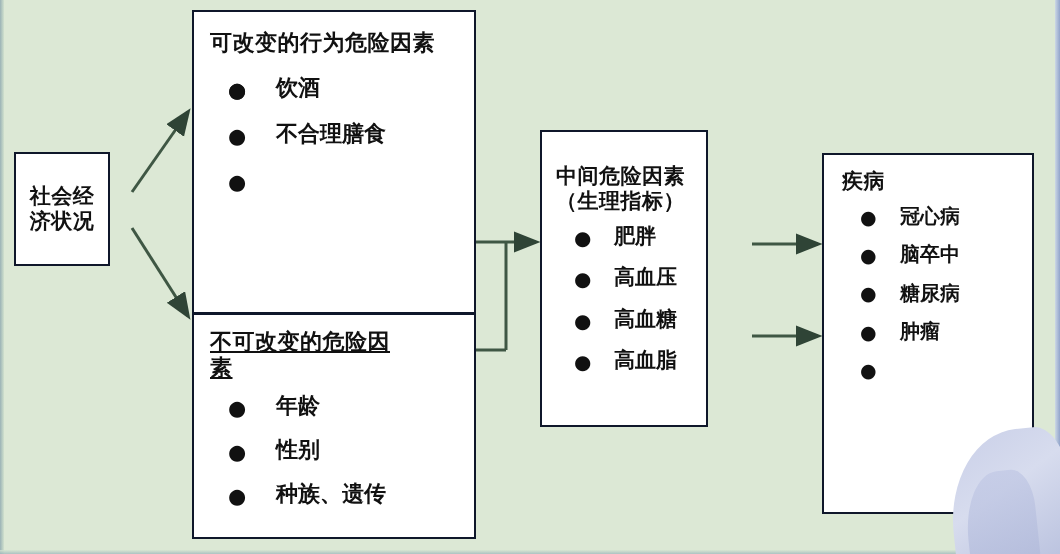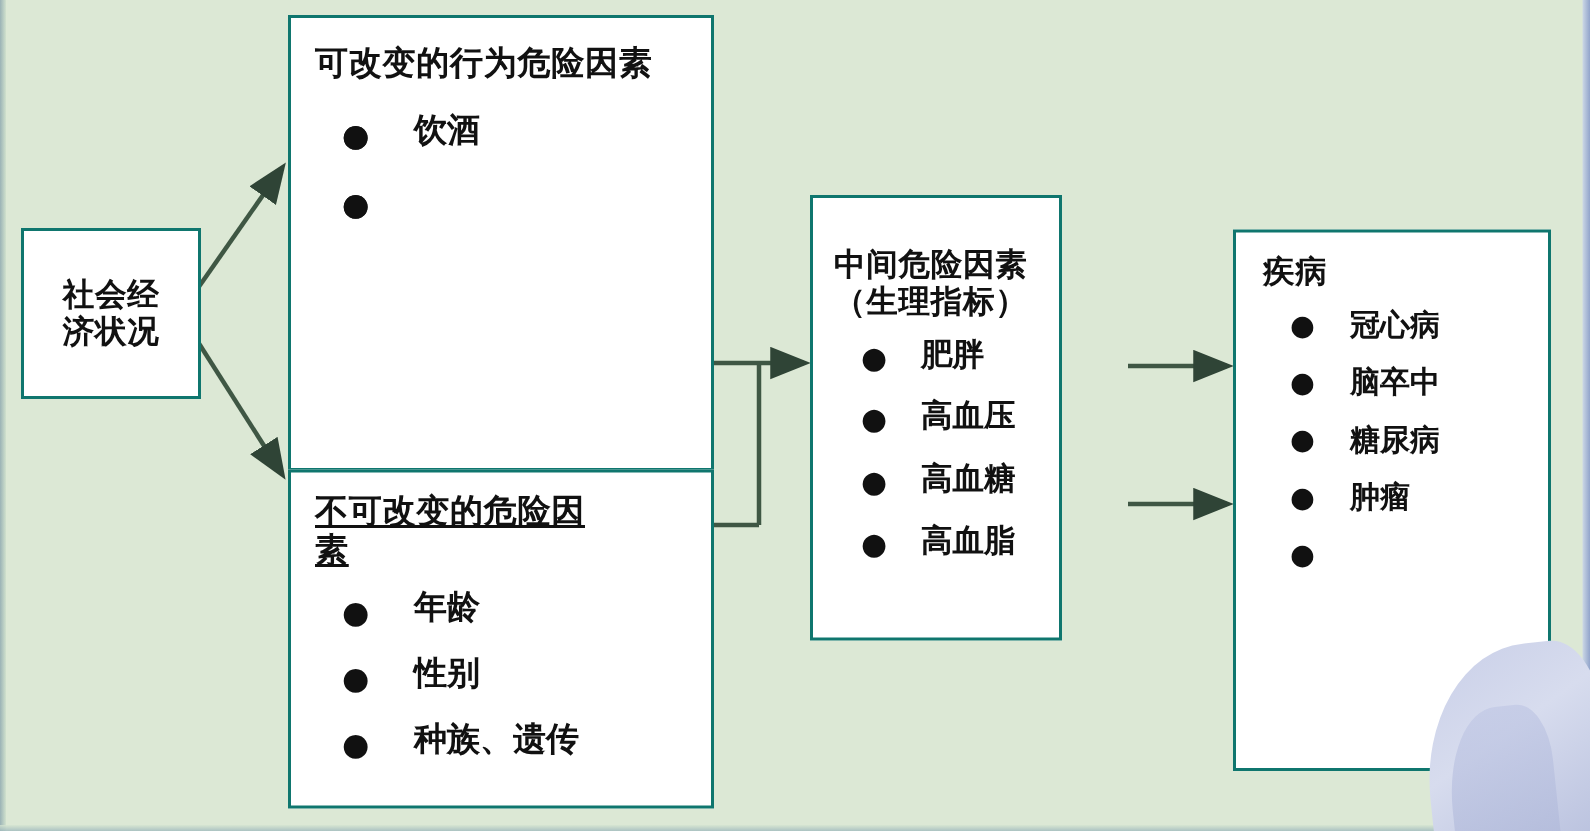--- a/index.html
+++ b/index.html
@@ -56,21 +56,21 @@
     left: 14px; top: 40px;
     width: 70px; height: 110px;
     background: linear-gradient(170deg, #c3cae6, #aeb7d8);
     border-radius: 50% 30% 0 0 / 60% 35% 0 0;
     opacity: .75;
   }
 
   .node {
     position: absolute;
     background: #ffffff;
-    border: 2px solid #0f766e;
+    border: 2px solid #0f172a;
     box-sizing: border-box;
     color: #111111;
   }
   .node-title {
     font-weight: 700;
     letter-spacing: .5px;
     line-height: 1.18;
     white-space: pre-line;
   }
   .blist {
@@ -90,21 +90,21 @@
     font-size: 0.95em;
     line-height: 1.25;
   }
   .blist li .txt {
     display: block;
   }
 
   
   #node-socioeconomic {
     left: 14px; top: 152px;
-    width: 120px; height: 114px;
+    width: 96px; height: 114px;
     display: flex; align-items: center; justify-content: center;
   }
   #node-socioeconomic .node-title {
     font-size: 21px;
     text-align: center;
   }
 
   #node-modifiable {
     left: 192px; top: 10px;
     width: 284px; height: 304px;
@@ -211,20 +211,21 @@
     <ul class="blist">
       <li>
         <span class="bullet">●</span>
       </li>
       <li>
         <span class="bullet">●</span>
         <span class="txt">饮酒</span>
       </li>
       <li>
         <span class="bullet">●</span>
+        <span class="txt">不合理膳食</span>
       </li>
       <li>
         <span class="bullet">●</span>
       </li>
     </ul>
   </div>
 
   <div class="node" id="node-nonmodifiable">
     <div class="node-title" style="white-space: pre-line;">不可改变的危险因
 素</div>

